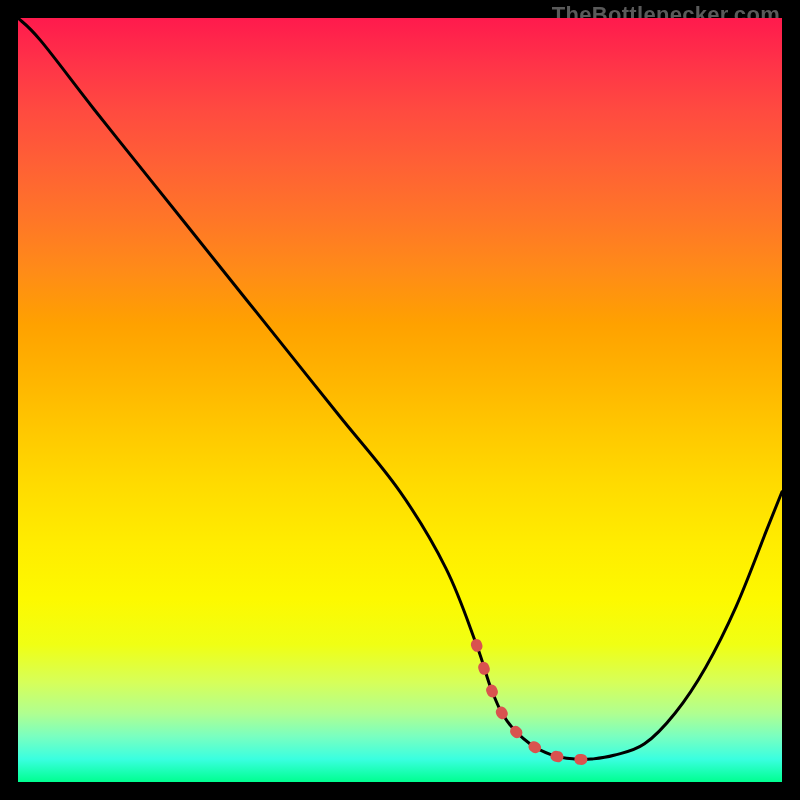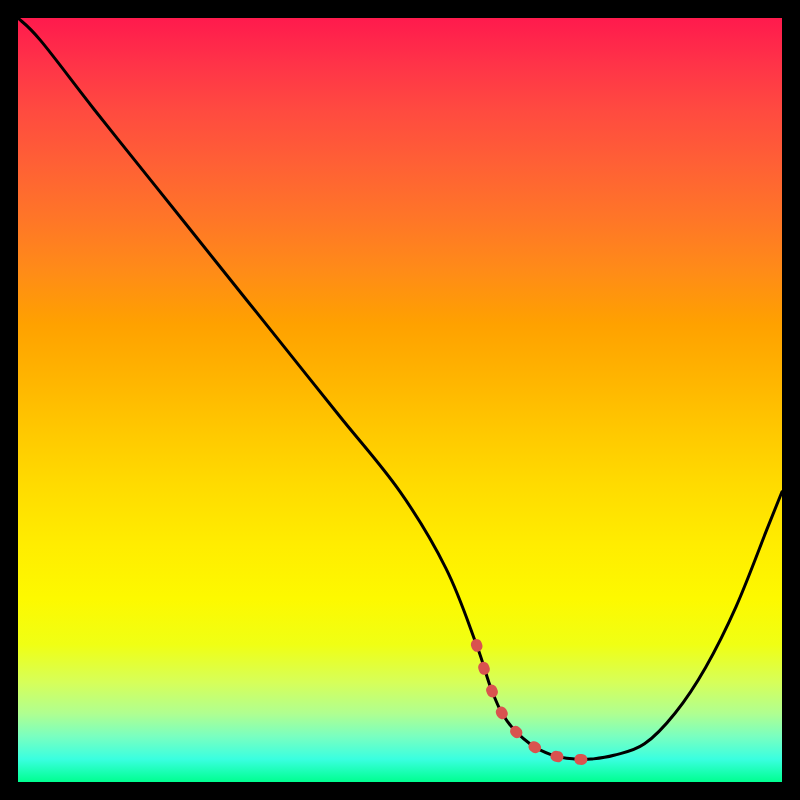--- a/index.html
+++ b/index.html
@@ -52,19 +52,20 @@
     left: 0;
     top: 0;
     width: 764px;
     height: 764px;
   }
 </style>
 </head>
 <body>
 
 <div class="chart-container">
+  <div class="watermark">TheBottleneсker.com</div>
   <div class="plot-area">
     <svg class="curve" viewBox="0 0 764 764" preserveAspectRatio="none">
       <path id="main-curve" fill="none" stroke="#000" stroke-width="3" stroke-linecap="round" d="M0.0 0.0 C4.1 4.1,9.2 6.4,22.9 22.9 C36.7 39.4,55.8 65.6,76.4 91.7 C97.0 117.8,115.5 140.6,137.5 168.1 C159.5 195.6,176.6 217.0,198.6 244.5 C220.6 272.0,237.8 293.4,259.8 320.9 C281.8 348.4,298.9 369.8,320.9 397.3 C342.9 424.8,362.7 446.2,382.0 473.7 C401.3 501.2,414.1 522.6,427.8 550.1 C441.6 577.6,450.1 604.5,458.4 626.5 C466.7 648.5,468.2 658.6,473.7 672.3 C479.2 686.1,482.1 693.3,489.0 702.9 C495.8 712.5,503.6 719.6,511.9 725.8 C520.1 732.0,526.5 734.5,534.8 737.3 C543.1 740.0,550.8 740.4,557.7 741.1 C564.6 741.8,566.1 741.8,573.0 741.1 C579.9 740.4,586.3 740.0,595.9 737.3 C605.5 734.5,615.5 733.4,626.5 725.8 C637.5 718.2,646.0 709.0,657.0 695.2 C668.0 681.5,676.6 668.7,687.6 649.4 C698.6 630.1,707.2 613.0,718.2 588.3 C729.2 563.5,740.5 532.5,748.7 511.9 C757.0 491.3,761.2 480.6,764.0 473.7"></path>
       <path id="marker-curve" fill="none" stroke="#d9534f" stroke-width="11" stroke-linecap="round" stroke-dasharray="2 22" d="M458.4 626.5 C461.2 634.7,468.2 658.6,473.7 672.3 C479.2 686.1,482.1 693.3,489.0 702.9 C495.8 712.5,503.6 719.6,511.9 725.8 C520.1 732.0,526.5 734.5,534.8 737.3 C543.1 740.0,550.8 740.4,557.7 741.1 C564.6 741.8,570.2 741.1,573.0 741.1"></path>
     </svg>
   </div>
 </div>
 
 </body></html>

